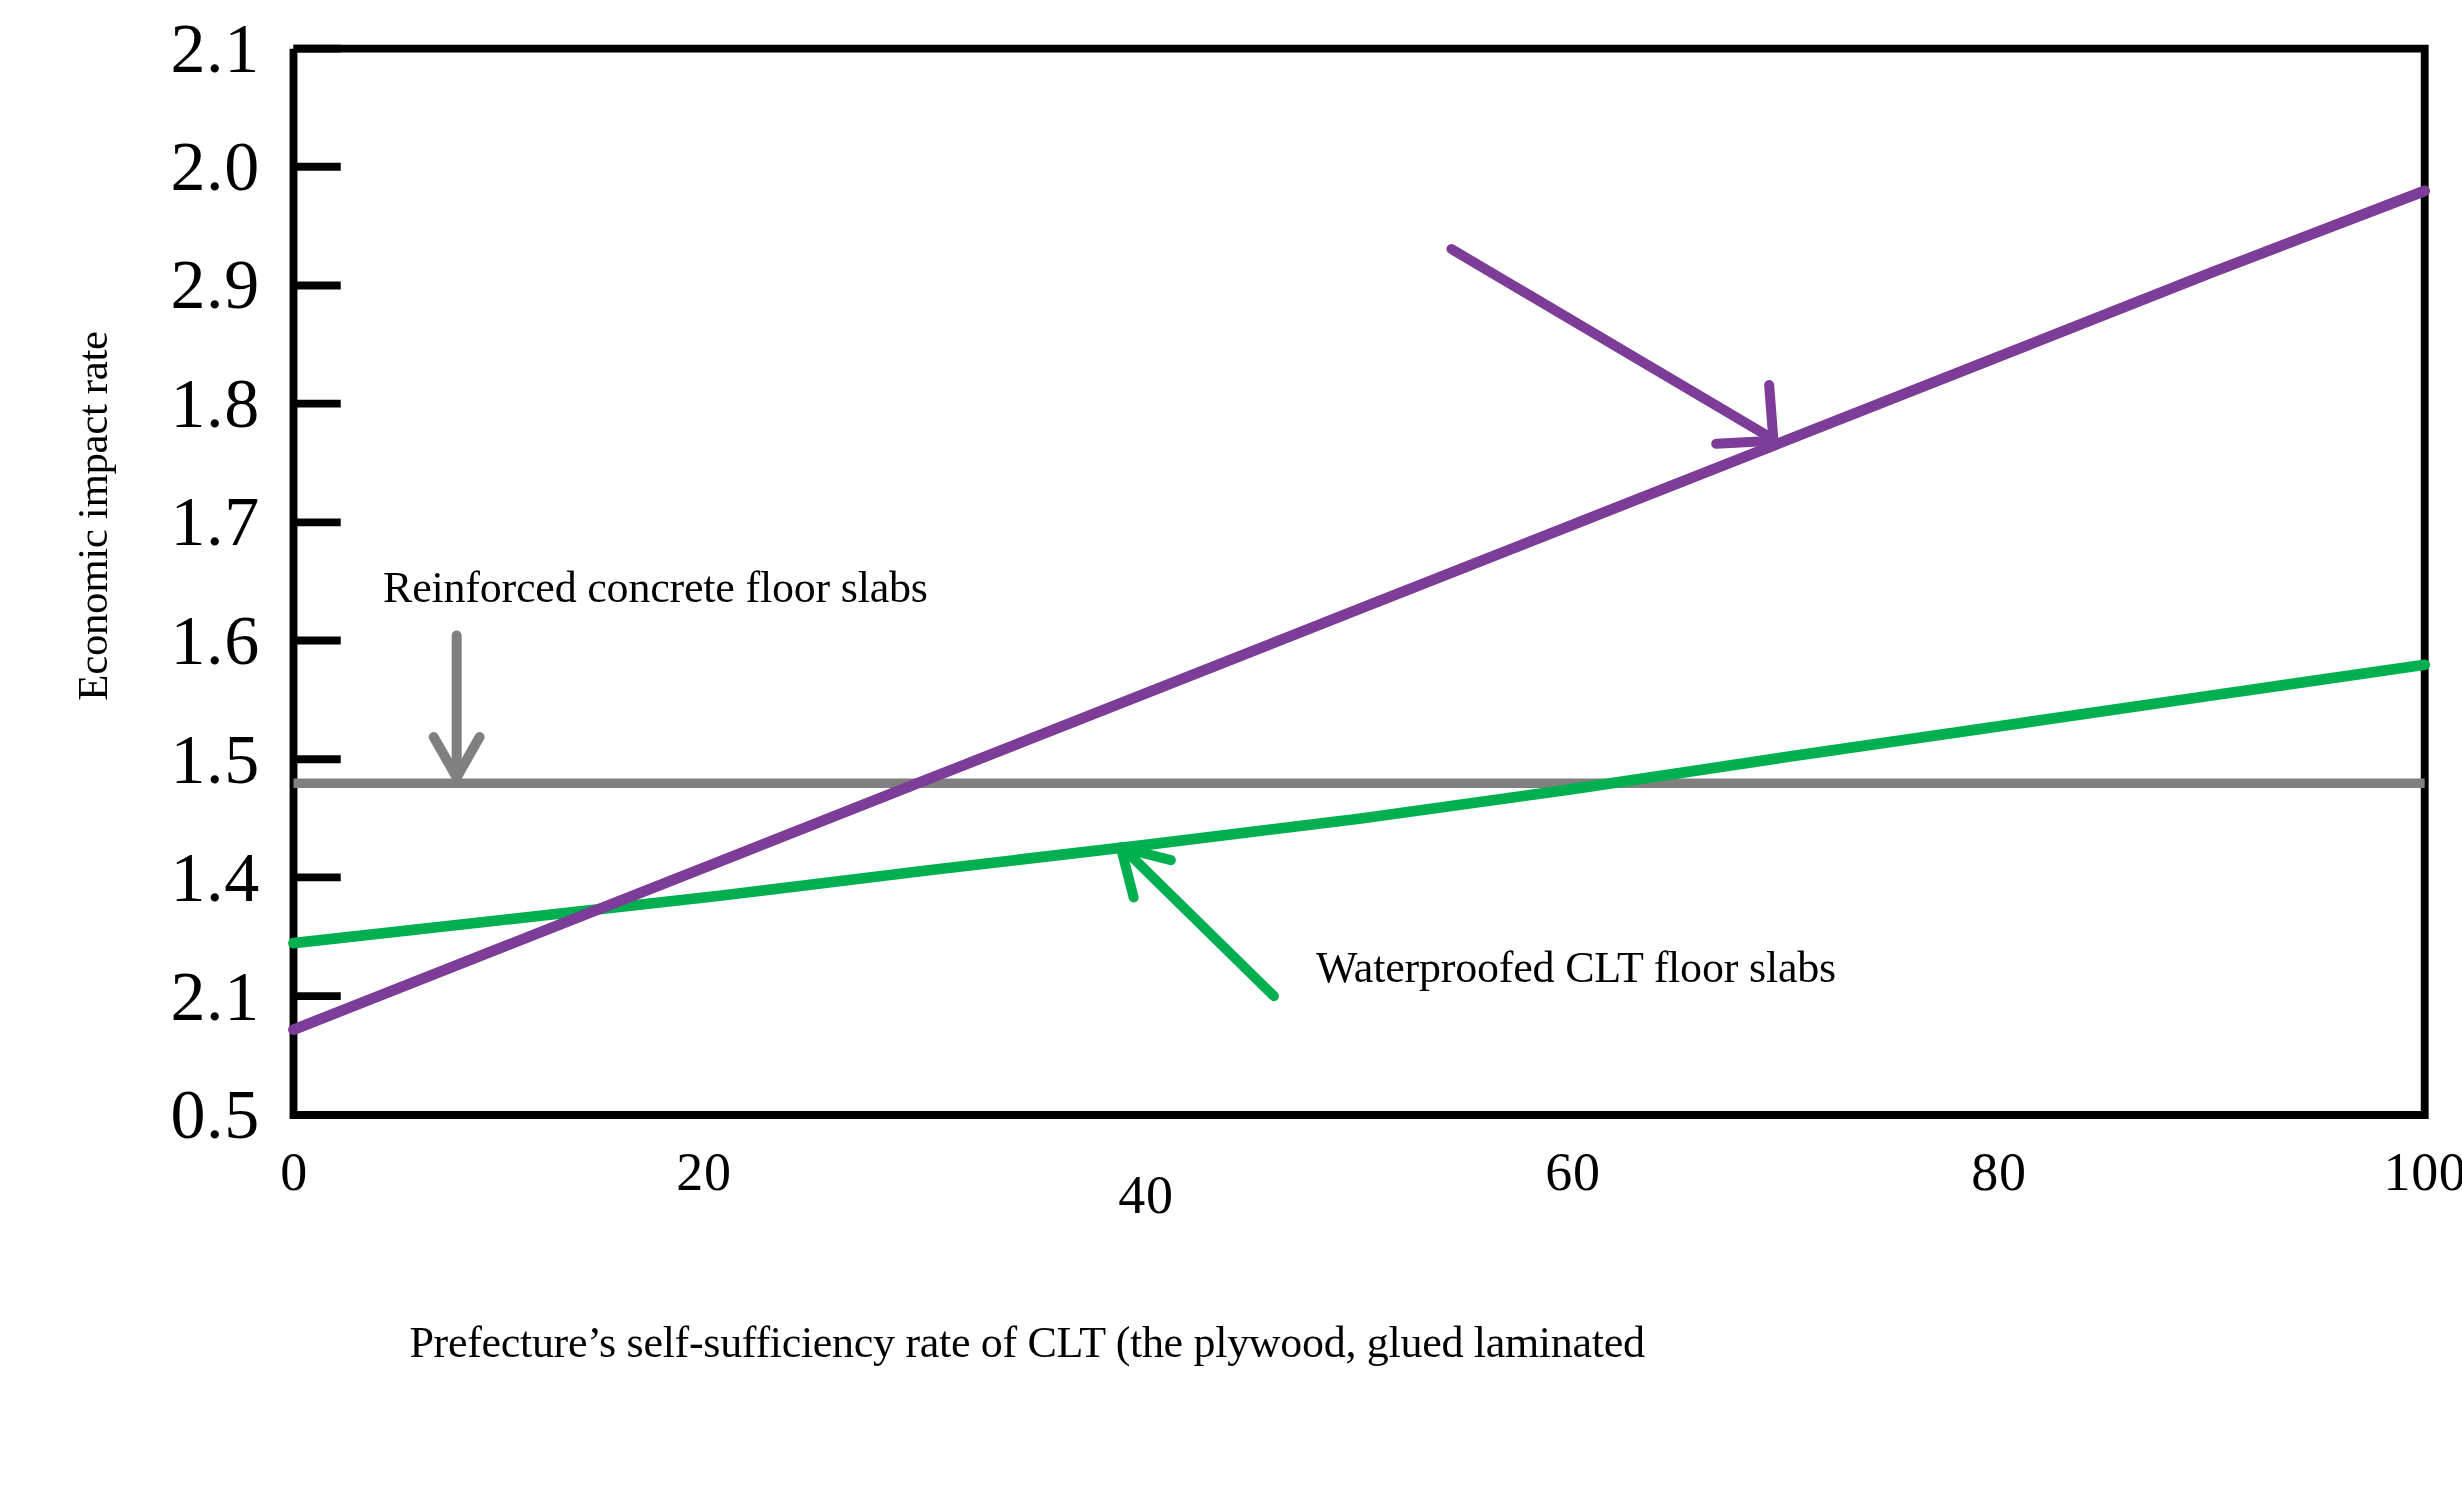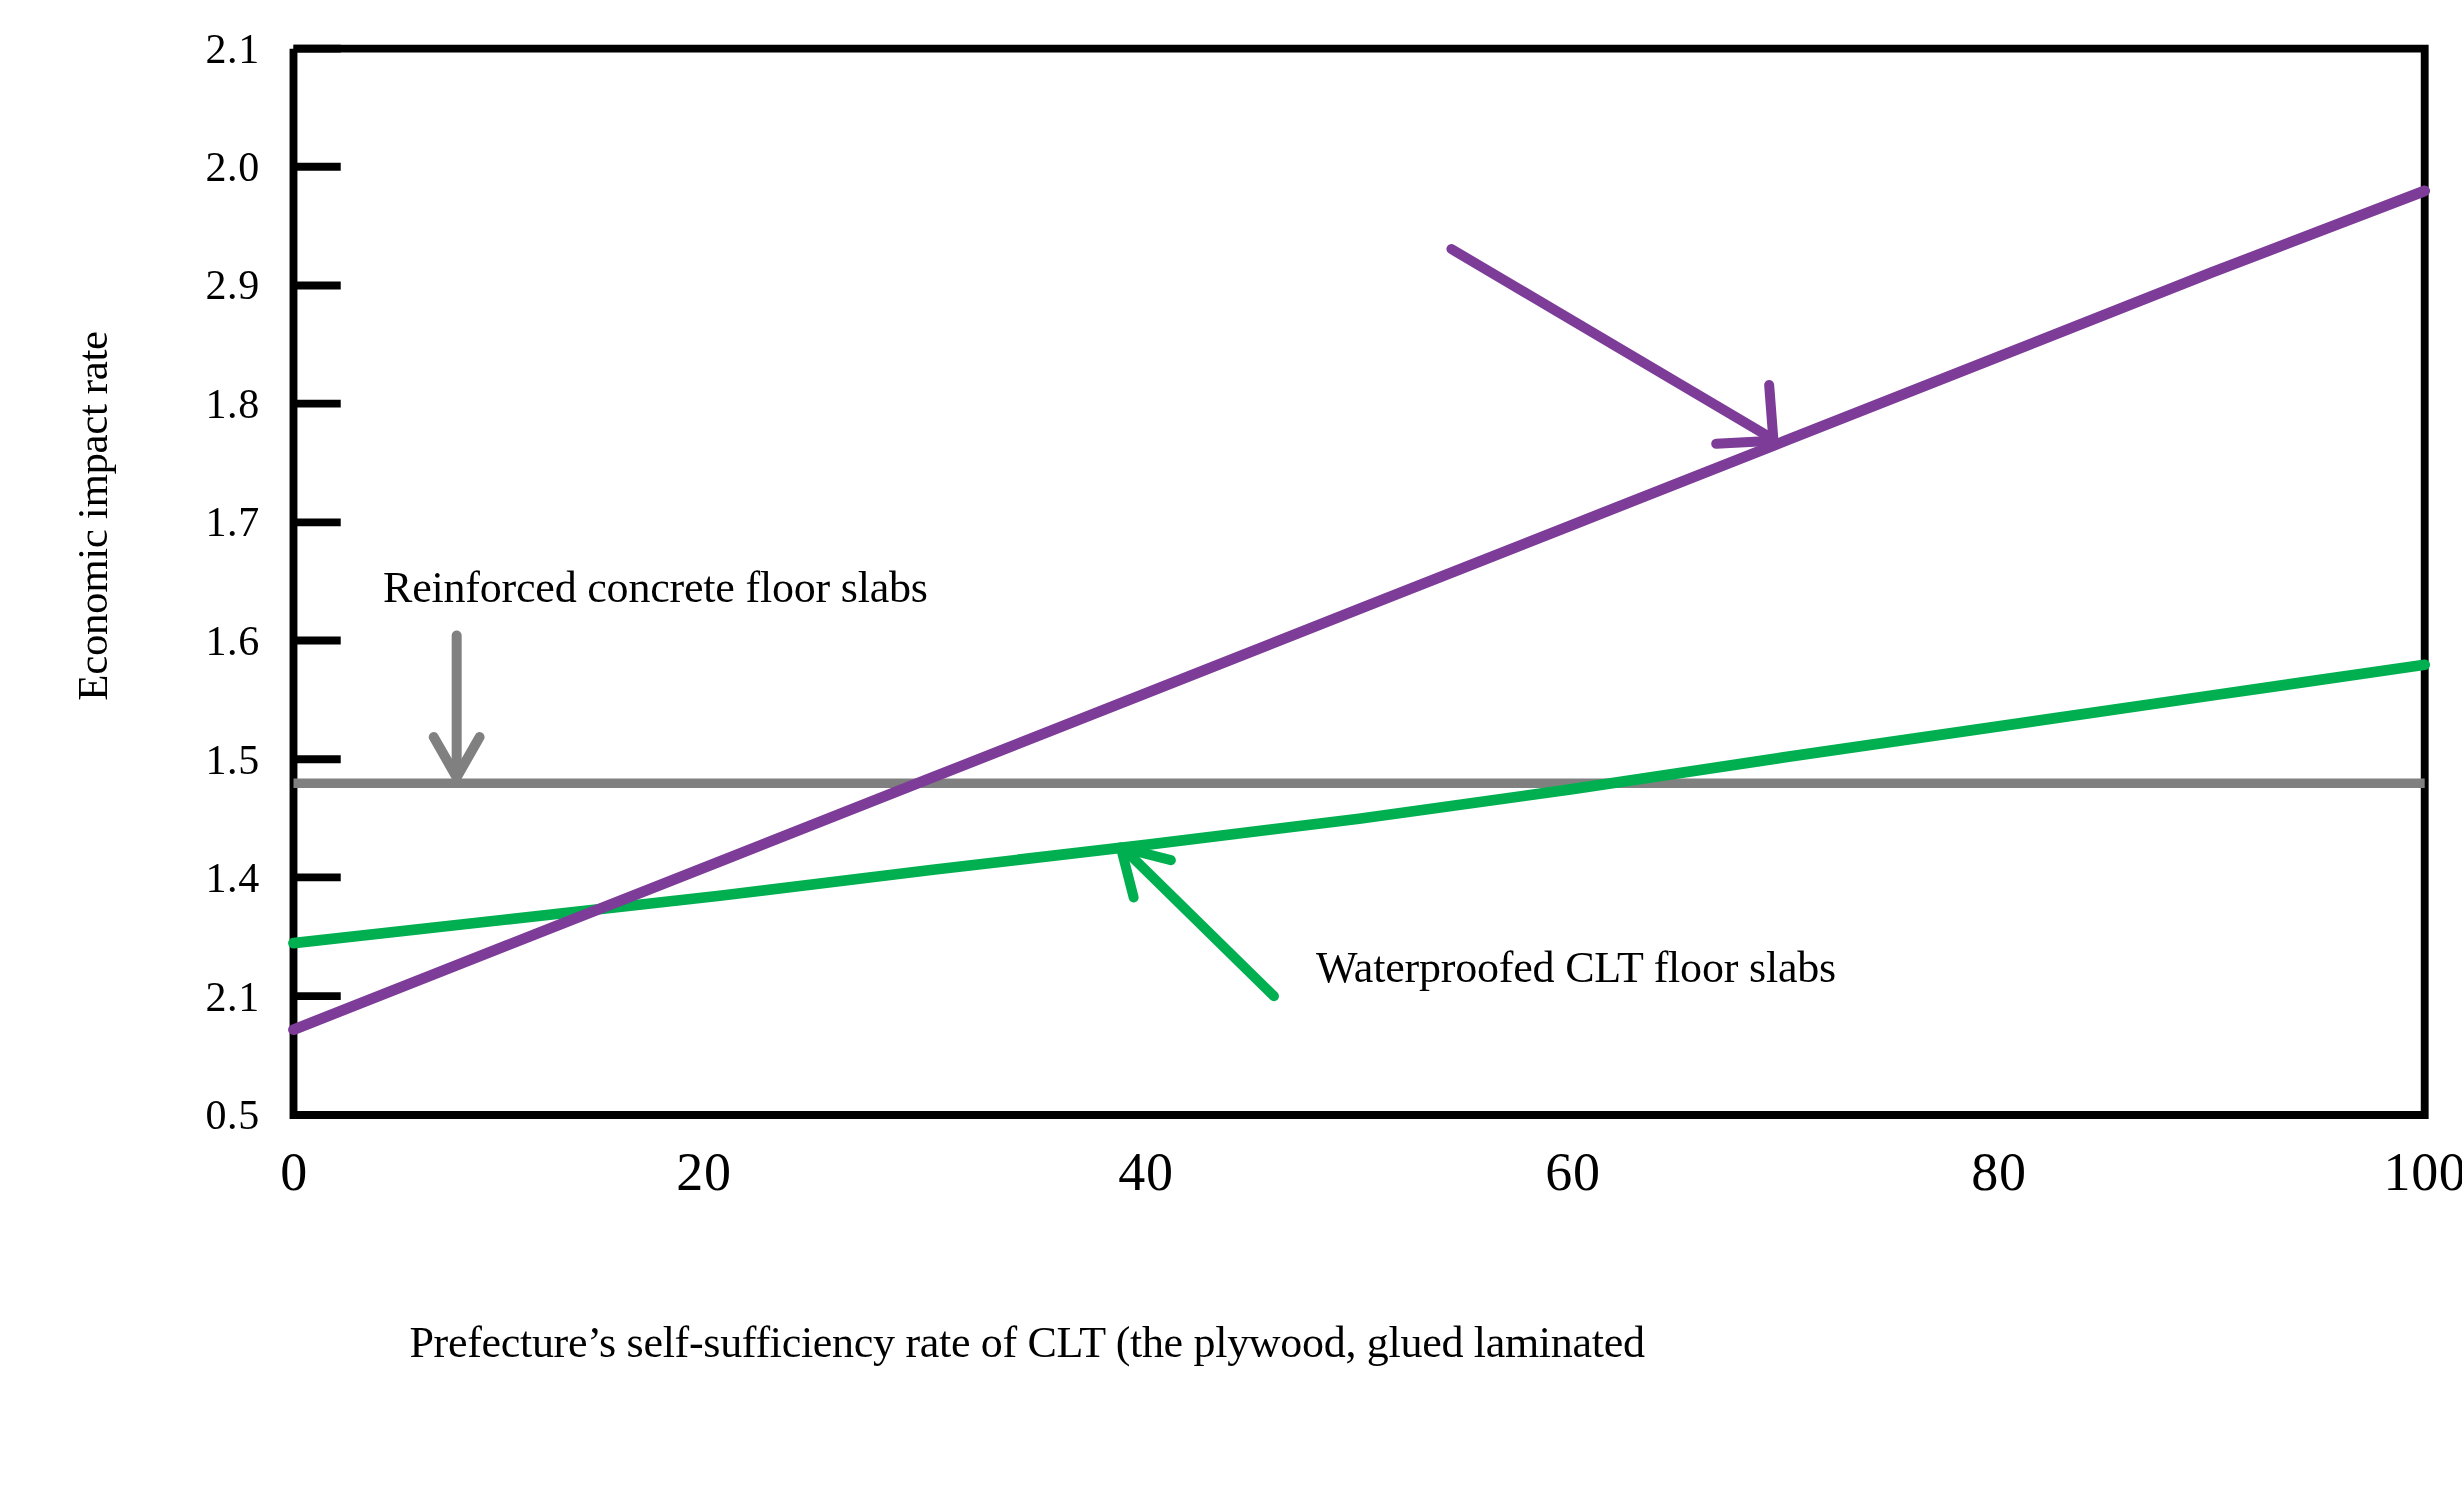--- a/index.html
+++ b/index.html
@@ -15,21 +15,21 @@
     display:flex;align-items:center;justify-content:center;
     font-size:43px; letter-spacing:-0.4px;
     white-space:nowrap;
   }
 
   .ytick{
     position:absolute;
     right:2202px;
     width:186px;
     text-align:right;
-    font-size:42px;
+    font-size:70px;
     line-height:54px;
     letter-spacing:0.7px;
   }
 
   .xtick{
     position:absolute;
     width:172px;
     text-align:center;
     font-size:54px;
     line-height:54px;
@@ -74,21 +74,21 @@
   <div class="ytick" style="top: 377px;">1.8</div>
   <div class="ytick" style="top: 495px;">1.7</div>
   <div class="ytick" style="top: 614px;">1.6</div>
   <div class="ytick" style="top: 733px;">1.5</div>
   <div class="ytick" style="top: 851px;">1.4</div>
   <div class="ytick" style="top: 970px;">2.1</div>
   <div class="ytick" style="top:1088px;">0.5</div>
 
   <div class="xtick" style="left:208px;">0</div>
   <div class="xtick" style="left: 618px;">20</div>
-  <div class="xtick" style="left: 1060px;">40</div>
+  <div class="xtick" style="left: 1060px; margin-top: 23px;">40</div>
   <div class="xtick" style="left: 1487px;">60</div>
   <div class="xtick" style="left: 1913px;">80</div>
   <div class="xtick" style="left: 2339px;">100</div>
 
   <svg class="plot-svg" width="2462" height="1500" viewBox="0 0 3440 2096">
 
     <g>
       <polyline points="410,68 3388,68 3388,1558 410,1558 410,68" fill="none" stroke="#000000" stroke-width="11"></polyline>
     </g>
 

